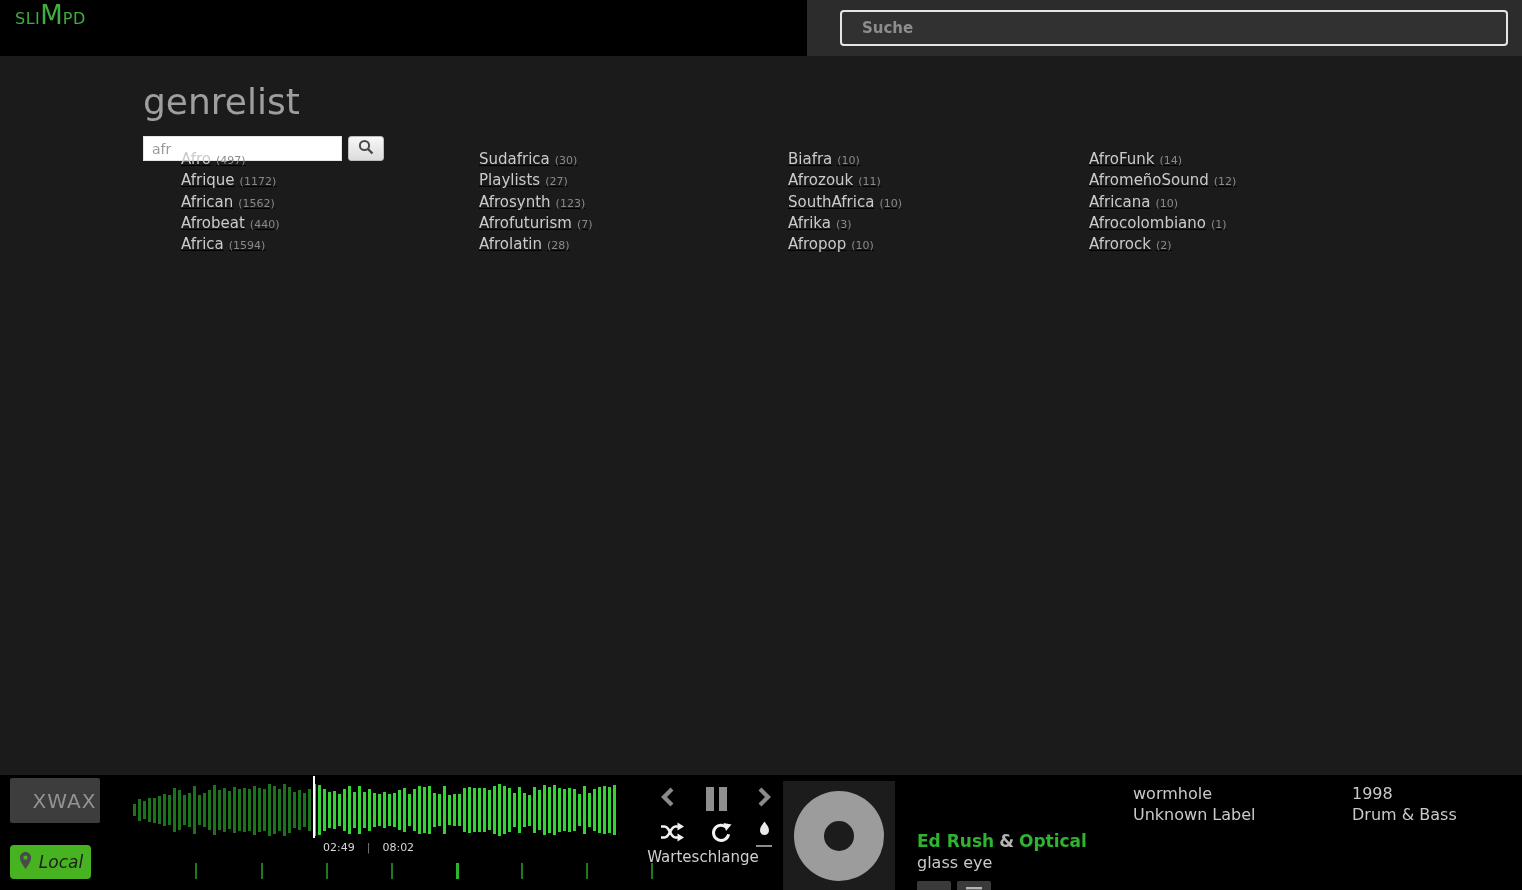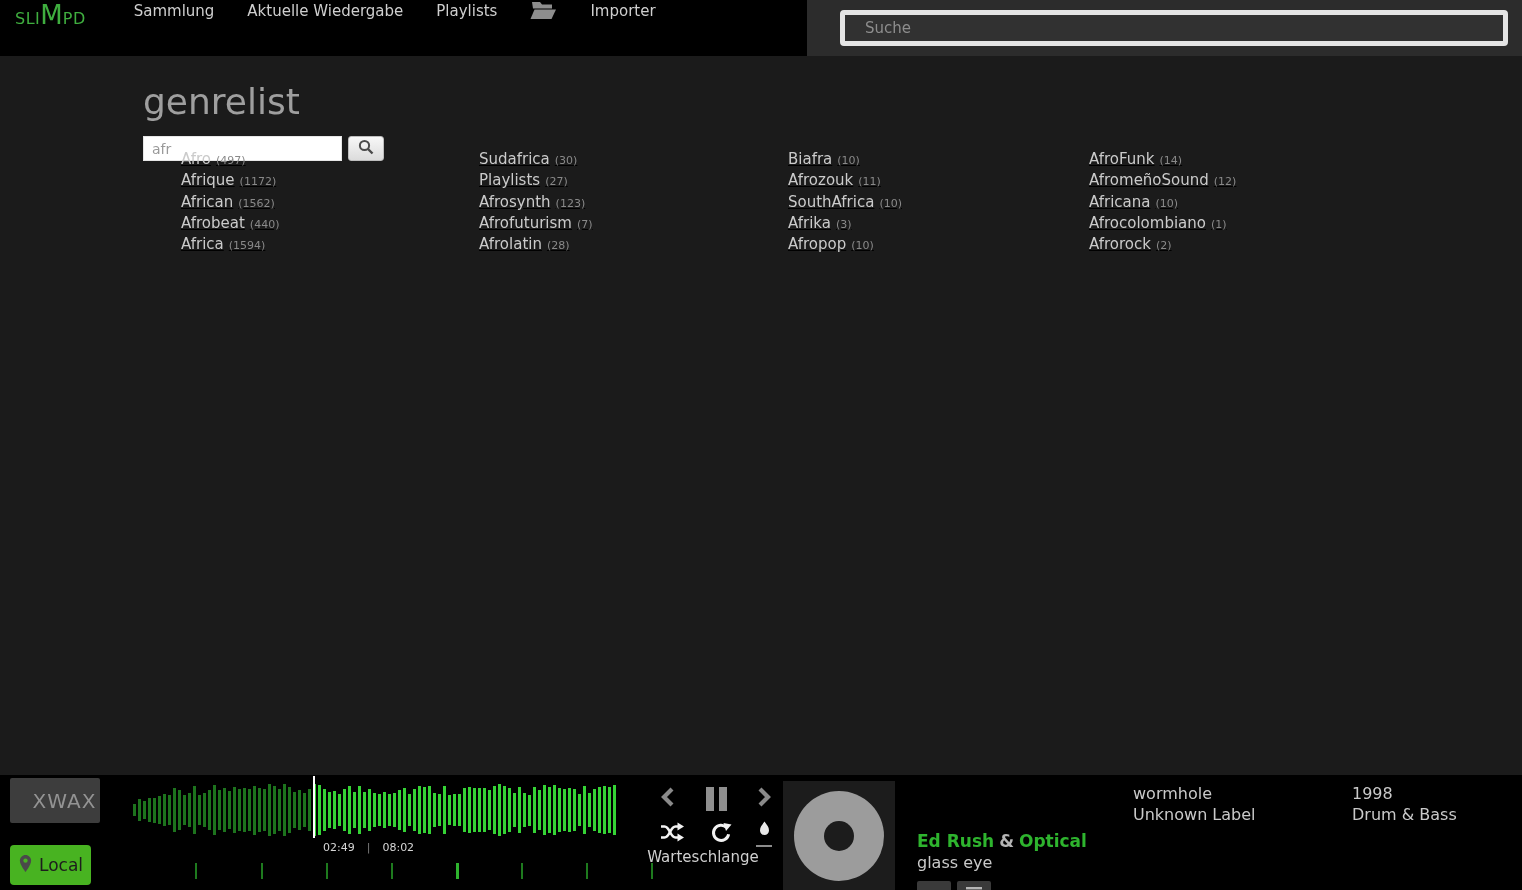--- a/index.html
+++ b/index.html
@@ -16,23 +16,24 @@
   .logo { padding-left:15px; display:flex; align-items:baseline; color:#3fae3f; cursor:pointer; }
   .logo .lg-sm { font-size:16px; letter-spacing:.5px; }
   .logo .lg-big { font-size:26px; }
   .mainnav { display:flex; align-items:center; gap:33px; margin-left:48px; }
   .mainnav a { color:#cfcfcf; font-size:15px; }
   .folder-ico { display:flex; align-items:center; cursor:pointer; }
 
   .search-zone { position:absolute; left:807px; top:0; width:715px; height:56px; background:#2c2c2c; }
   .search-zone input {
     position:absolute; left:33px; top:10px; width:668px; height:36px;
-    background:#313131; border:5px solid #e5e5e5; border-radius:4px;
+    background:#313131; border:2px solid #e5e5e5; border-radius:4px;
     color:#b9b9b9; font-size:15px; padding:0 20px; outline:none;
     font-family:"DejaVu Sans","Liberation Sans",sans-serif;
+    font-weight:bold;
   }
   .search-zone input::placeholder { color:#8d8d8d; }
 
   
   .page-title { position:absolute; left:143px; top:80px; font-size:36px; line-height:44px; color:#9f9f9f; font-weight:400; }
 
   .filter-input {
     position:absolute; left:143px; top:136px; width:199px; height:25px;
     background:#ffffff; border:1px solid #e6e6e6; color:#999999;
     font-size:14px; padding:0 8px; outline:none;
@@ -47,22 +48,22 @@
   .genre-col { position:absolute; top:149px; list-style:none;text-decoration:underline; }
   .genre-col li { height:21.3px; white-space:nowrap; }
   .genre-link .g-name { color:#cbcbcb; font-size:15px; }
   .genre-link .g-count { color:#898989; font-size:11px; margin-left:5px; }
 
   
   .player { position:absolute; left:0; top:775px; width:1522px; height:115px; background:#000; }
 
   .deck-label { position:absolute; left:10px; top:3px; width:90px; height:45px; background:#3d3d3d; border-radius:2px;
     display:flex; align-items:center; justify-content:center; color:#939393; font-size:20px; letter-spacing:1px; cursor:pointer;padding-left:19px; }
-  .local-btn { position:absolute; left:10px; top:70px; width:81px; height:40px; background:#48b321; border-radius:4px;
-    display:flex; align-items:center; justify-content:center; gap:6px; color:#1d1d1d; font-size:17px; cursor:pointer; }
+  .local-btn { position:absolute; left:10px; top:70px; width:81px; height:34px; background:#48b321; border-radius:4px;
+    display:flex; align-items:center; justify-content:center; gap:6px; color:#1d1d1d; font-size:17px; cursor:pointer;font-style:italic; }
 
   .waveform { position:absolute; left:133px; top:5px; width:485px; height:60px; display:flex; align-items:center; cursor:pointer; }
   .wbar { width:3px; margin-right:2px; background:#35d335; flex:none; }
   .wbar.played { background:#1d731d; }
   .playhead { position:absolute; left:313px; top:1px; width:2px; height:62px; background:#ffffff; }
 
   .time-row { position:absolute; left:323px; top:66px; font-size:11px; color:#d6d6d6; display:flex; align-items:center; }
   .time-sep { color:#7c7c7c; margin:0 12px; }
 
   .tick { position:absolute; top:88px; width:2px; height:16px; background:#1e7a1e; }
@@ -98,32 +99,20 @@
 </style>
 </head>
 <body>
 
 <div class="topbar">
   <div class="logo">
     <span class="lg-sm">SLI</span>
       <span class="lg-big">M</span>
       <span class="lg-sm">PD</span>
   </div>
-  <nav class="mainnav">
-    <a>Sammlung</a>
-    <a>Aktuelle Wiedergabe</a>
-    <a>Playlists</a>
-    <span class="folder-ico">
-      <svg width="27" height="21" viewBox="0 0 27 21">
-        <path d="M2 2 h8 l2 2.5 h10 v4 H3 Z" fill="#8d8d8d"></path>
-        <path d="M4.5 9.5 H26 L21.5 19 H0.5 Z" fill="#8d8d8d"></path>
-      </svg>
-    </span>
-    <a>Importer</a>
-  </nav>
 </div>
 <div class="search-zone">
   <input type="text" placeholder="Suche" style="">
 </div>
 
 <h1 class="page-title">genrelist</h1>
 
 <input class="filter-input" type="text" value="afr" style="">
 <button class="filter-btn">
   <span>

